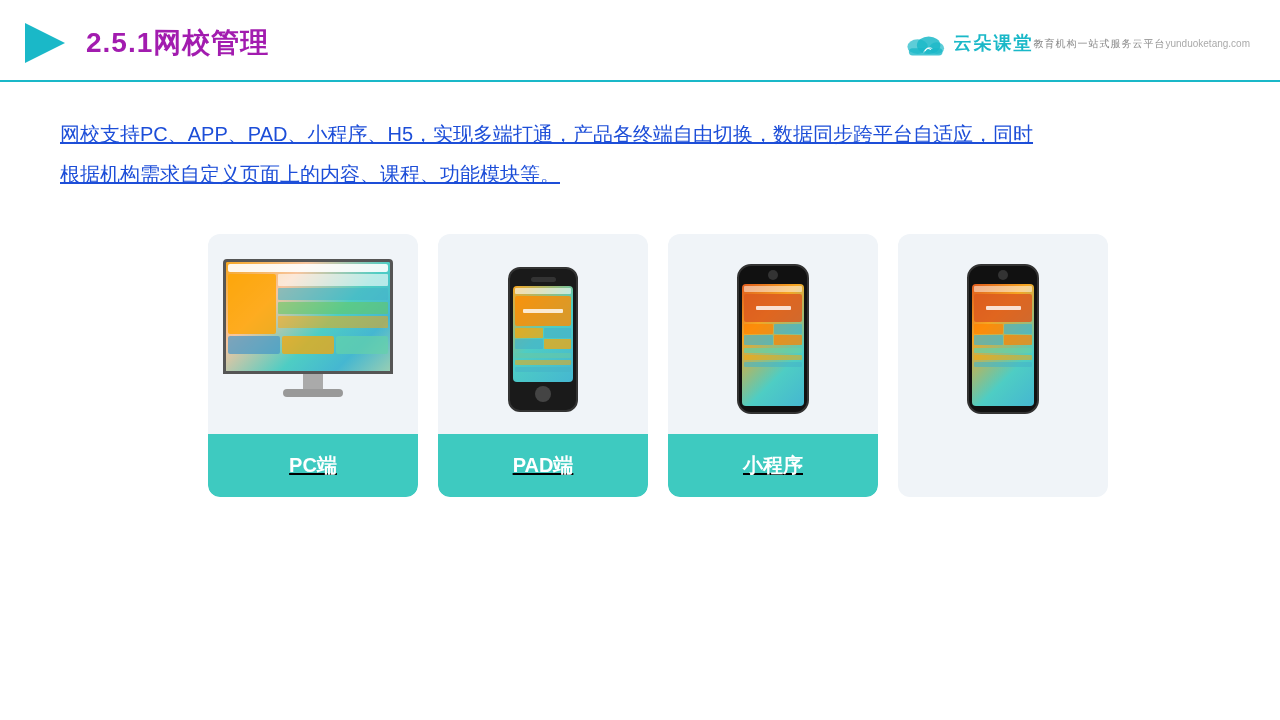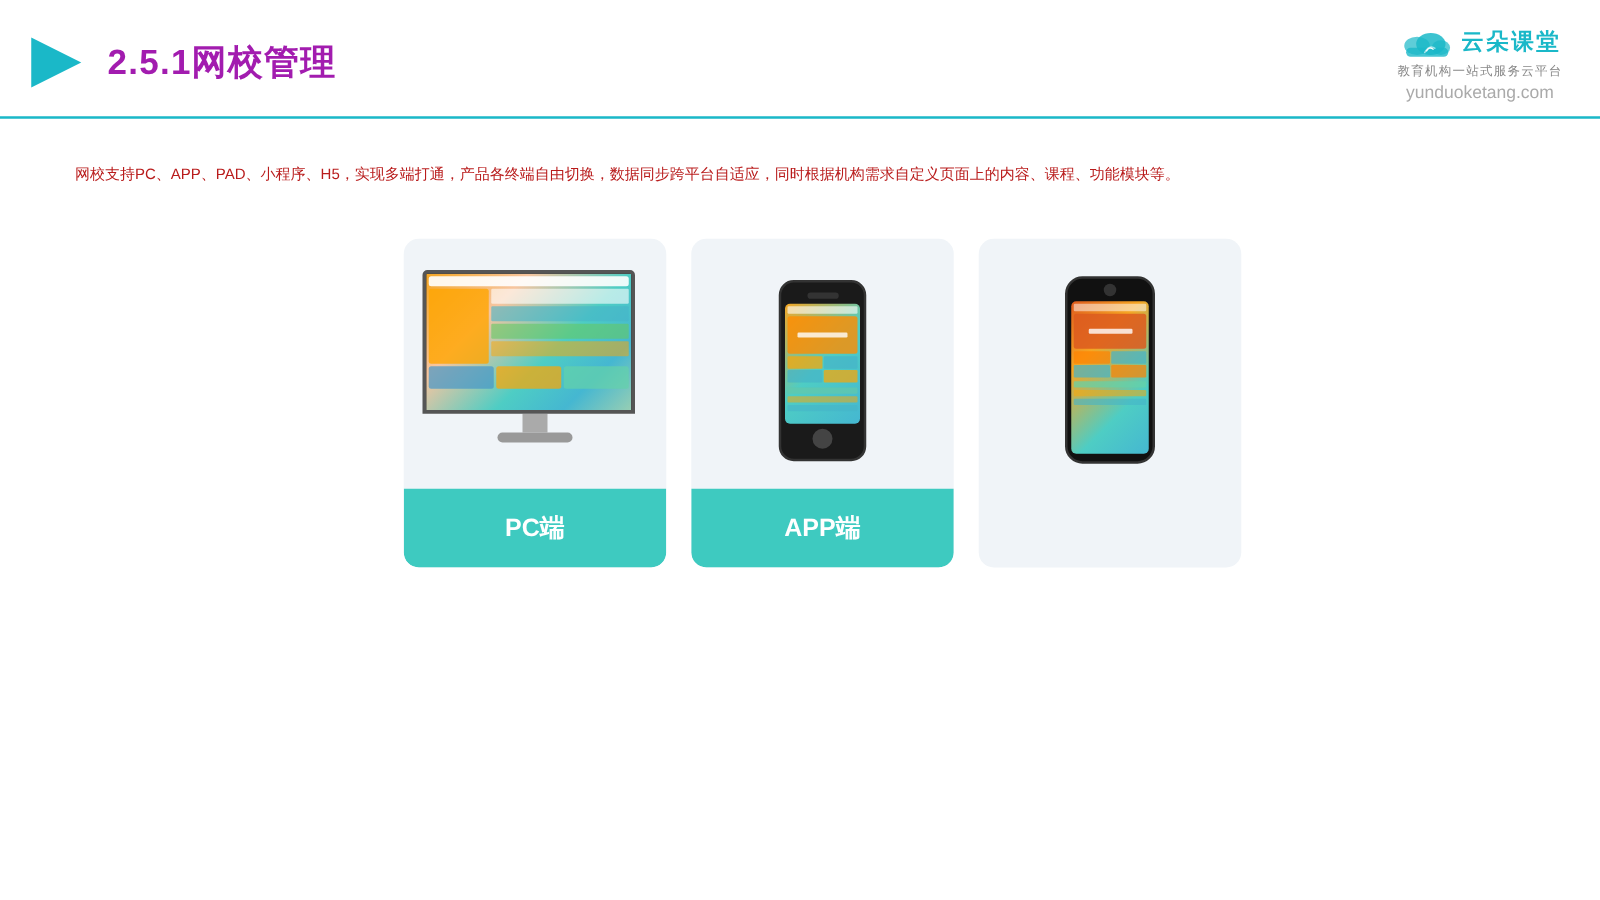--- a/index.html
+++ b/index.html
@@ -30,21 +30,21 @@
       height: 50px;
     }
     .page-title {
       font-size: 28px;
       font-weight: bold;
       color: #a21caf;
       letter-spacing: 1px;
     }
     .logo-area {
       display: flex;
-      flex-direction: column;
+      flex-direction: row;
       align-items: center;
     }
     .logo-cloud {
       display: flex;
       align-items: center;
       gap: 6px;
     }
     .cloud-icon {
       width: 44px;
       height: 30px;
@@ -55,40 +55,42 @@
       color: #1ab8c8;
       letter-spacing: 2px;
     }
     .logo-sub {
       font-size: 10px;
       color: #888;
       letter-spacing: 1px;
       margin-top: 2px;
     }
     .logo-url {
-      font-size: 14px;
+      font-size: 10px;
       color: #aaa;
       margin-top: 1px;
     }
 
     
     .description {
       padding: 32px 60px 20px 60px;
-      font-size: 12px;
-      color: #b91c1c;
+      font-size: 20px;
+      color: #1d4ed8;
       line-height: 2;
       max-width: 1100px;
+      text-decoration: underline;
     }
 
     
     .cards-container {
       display: flex;
       gap: 20px;
       padding: 20px 24px 0 60px;
       justify-content: center;
+      text-decoration: underline;
     }
 
     .card {
       background: #f0f4f8;
       border-radius: 12px;
       width: 210px;
       display: flex;
       flex-direction: column;
       align-items: center;
       overflow: hidden;
@@ -380,23 +382,22 @@
             <div class="phone-screen-block b"></div>
             <div class="phone-screen-block"></div>
           </div>
           <div class="phone-screen-bar" style="height:5px;margin-top:4px;background:rgba(100,200,170,0.7);"></div>
           <div class="phone-screen-bar" style="height:5px;background:rgba(255,165,0,0.5);"></div>
           <div class="phone-screen-bar" style="height:5px;background:rgba(70,180,200,0.6);"></div>
         </div>
         <div class="phone-home-btn"></div>
       </div>
     </div>
-    <div class="card-label">APP端</div>
-  </div>
-
+    <div class="card-label">PAD端</div>
+  </div>
 
 
   <div class="card">
     <div class="card-image-area">
       <div class="smartphone-mockup">
         <div class="smartphone-punch"></div>
         <div class="smartphone-screen">
           <div class="smartphone-bar"></div>
           <div style="margin:2px;height:28px;background:rgba(220,90,30,0.85);border-radius:2px;display:flex;align-items:center;justify-content:center;">
             <div style="width:35px;height:4px;background:rgba(255,255,255,0.8);border-radius:1px;"></div>
@@ -408,15 +409,41 @@
           <div class="smartphone-row">
             <div class="smartphone-block b"></div>
             <div class="smartphone-block"></div>
           </div>
           <div class="smartphone-bar" style="height:5px;margin-top:3px;background:rgba(100,210,170,0.7);"></div>
           <div class="smartphone-bar" style="height:5px;background:rgba(255,165,0,0.5);"></div>
           <div class="smartphone-bar" style="height:5px;background:rgba(70,180,200,0.6);"></div>
         </div>
       </div>
     </div>
+    <div class="card-label">小程序</div>
+  </div>
+
+  <div class="card">
+    <div class="card-image-area">
+      <div class="smartphone-mockup">
+        <div class="smartphone-punch"></div>
+        <div class="smartphone-screen">
+          <div class="smartphone-bar"></div>
+          <div style="margin:2px;height:28px;background:rgba(220,90,30,0.85);border-radius:2px;display:flex;align-items:center;justify-content:center;">
+            <div style="width:35px;height:4px;background:rgba(255,255,255,0.8);border-radius:1px;"></div>
+          </div>
+          <div class="smartphone-row">
+            <div class="smartphone-block"></div>
+            <div class="smartphone-block b"></div>
+          </div>
+          <div class="smartphone-row">
+            <div class="smartphone-block b"></div>
+            <div class="smartphone-block"></div>
+          </div>
+          <div class="smartphone-bar" style="height:5px;margin-top:3px;background:rgba(100,210,170,0.7);"></div>
+          <div class="smartphone-bar" style="height:5px;background:rgba(255,165,0,0.5);"></div>
+          <div class="smartphone-bar" style="height:5px;background:rgba(70,180,200,0.6);"></div>
+        </div>
+      </div>
+    </div>
   </div>
 
 </div>
 
 </body></html>

